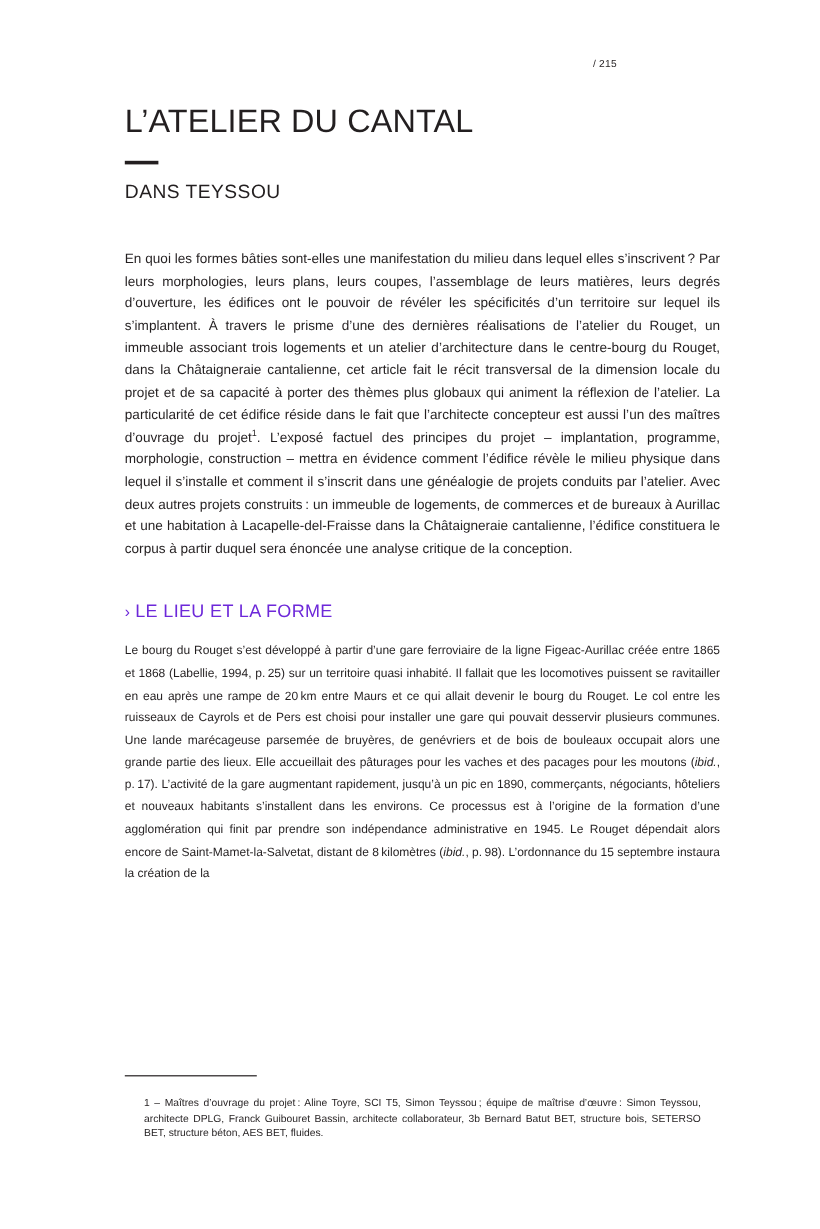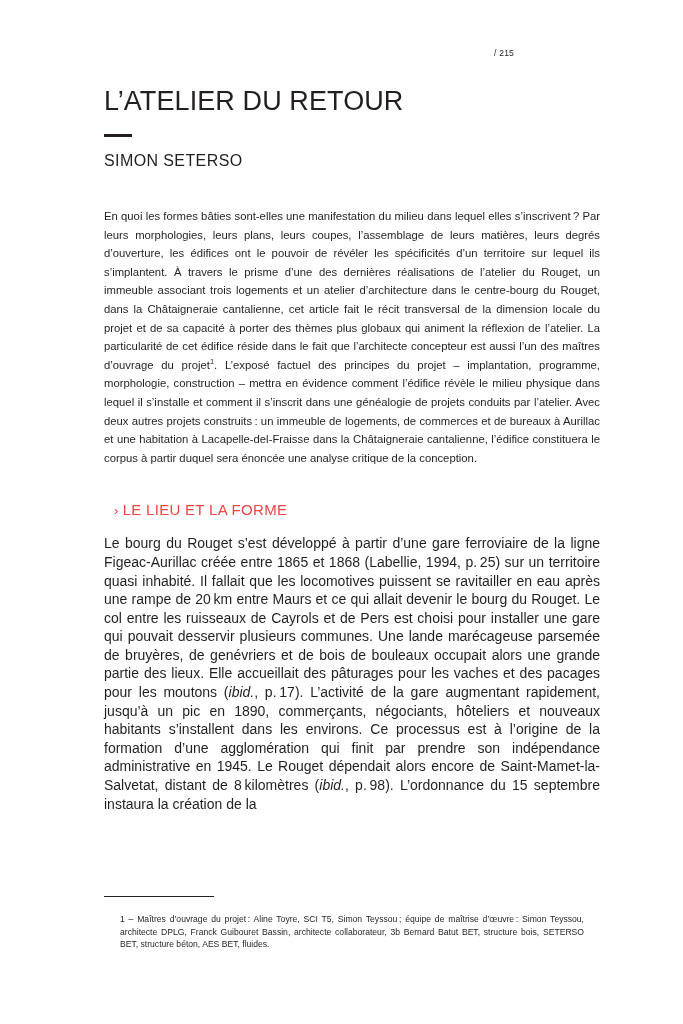--- a/index.html
+++ b/index.html
@@ -73,29 +73,29 @@
     font-size: 11.3px;
     line-height: 18.6px;
     text-align: justify;
     margin: 0;
     color: #231f20;
   }
   h4.section {
     font-size: 15px;
     font-weight: normal;
     letter-spacing: 0.3px;
-    margin: 34px 0 16px 10px;
-    color: #ef4444;
+    margin: 34px 0 16px 0;
+    color: #6d28d9;
   }
   h4.section .chev {
     font-size: 13px;
     margin-right: 4px;
   }
   p.body {
-    font-size: 14px;
+    font-size: 10px;
     line-height: 18.6px;
     text-align: justify;
     margin: 0;
     color: #231f20;
   }
   sup {
     font-size: 7.5px;
     vertical-align: super;
     line-height: 0;
   }
@@ -122,26 +122,26 @@
 </style>
 </head>
 <body>
 
 <div class="page">
 
   <div class="folio">/ 215</div>
 
   <div class="content">
 
-    <h1 class="title">L’ATELIER DU RETOUR</h1>
+    <h1 class="title">L’ATELIER DU CANTAL</h1>
 
 
     <div class="rule"></div>
 
-    <h3 class="author">SIMON SETERSO</h3>
+    <h3 class="author">DANS TEYSSOU</h3>
 
     <p class="abstract"><span>En quoi les formes bâties sont-elles une manifestation du milieu dans lequel elles s’inscrivent ? Par leurs morphologies, leurs plans, leurs coupes, l’assemblage de leurs matières, leurs degrés d’ouverture, les édifices ont le pouvoir de révéler les spécificités d’un territoire sur lequel ils s’implantent. À travers le prisme d’une des dernières réalisations de l’atelier du Rouget, un immeuble associant trois logements et un atelier d’architecture dans le centre-bourg du Rouget, dans la Châtaigneraie cantalienne, cet article fait le récit transversal de la dimension locale du projet et de sa capacité à porter des thèmes plus globaux qui animent la réflexion de l’atelier. La particularité de cet édifice réside dans le fait que l’architecte concepteur est aussi l’un des maîtres d’ouvrage du projet</span><sup>1</sup><span>. L’exposé factuel des principes du projet – implantation, programme, morphologie, construction – mettra en évidence comment l’édifice révèle le milieu physique dans lequel il s’installe et comment il s’inscrit dans une généalogie de projets conduits par l’atelier. Avec deux autres projets construits : un immeuble de logements, de commerces et de bureaux à Aurillac et une habitation à Lacapelle-del-Fraisse dans la Châtaigneraie cantalienne, l’édifice constituera le corpus à partir duquel sera énoncée une analyse critique de la conception.</span></p>
 
     <h4 class="section"><span class="chev">›</span><span>LE LIEU ET LA FORME</span></h4>
 
     <p class="body"><span>Le bourg du Rouget s’est développé à partir d’une gare ferroviaire de la ligne Figeac-Aurillac créée entre 1865 et 1868 (Labellie, 1994, p. 25) sur un territoire quasi inhabité. Il fallait que les locomotives puissent se ravitailler en eau après une rampe de 20 km entre Maurs et ce qui allait devenir le bourg du Rouget. Le col entre les ruisseaux de Cayrols et de Pers est choisi pour installer une gare qui pouvait desservir plusieurs communes. Une lande marécageuse parsemée de bruyères, de genévriers et de bois de bouleaux occupait alors une grande partie des lieux. Elle accueillait des pâturages pour les vaches et des pacages pour les moutons (</span><em>ibid.</em><span>, p. 17). L’activité de la gare augmentant rapidement, jusqu’à un pic en 1890, commerçants, négociants, hôteliers et nouveaux habitants s’installent dans les environs. Ce processus est à l’origine de la formation d’une agglomération qui finit par prendre son indépendance administrative en 1945. Le Rouget dépendait alors encore de Saint-Mamet-la-Salvetat, distant de 8 kilomètres (</span><em>ibid.</em><span>, p. 98). L’ordonnance du 15 septembre instaura la création de la</span></p>
 
   </div>
 
   <div class="footnote-wrap">

